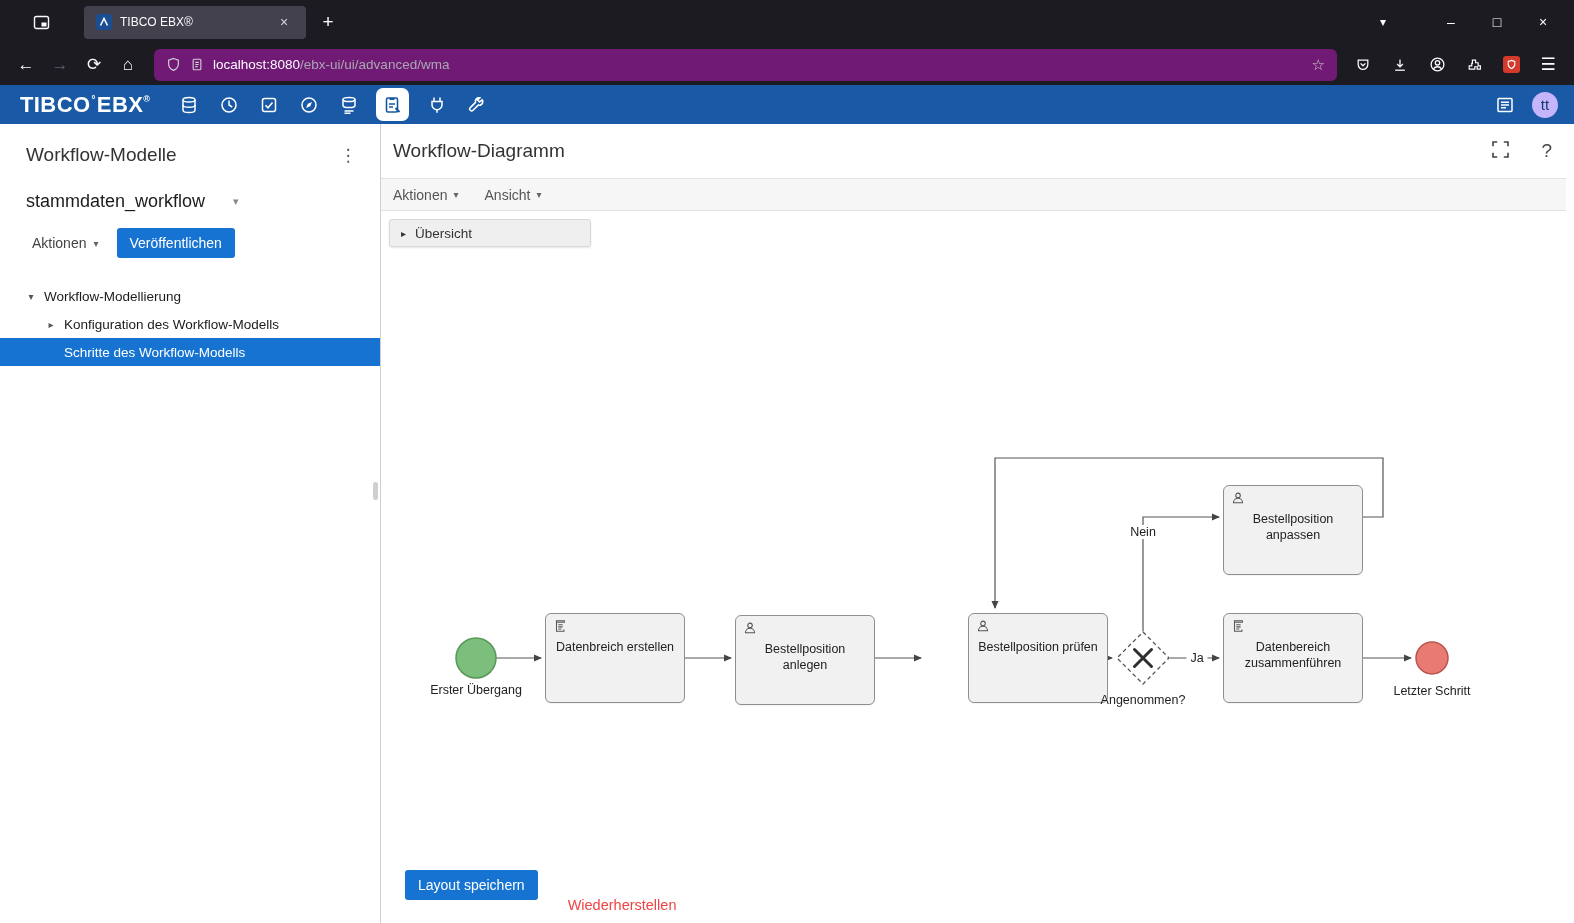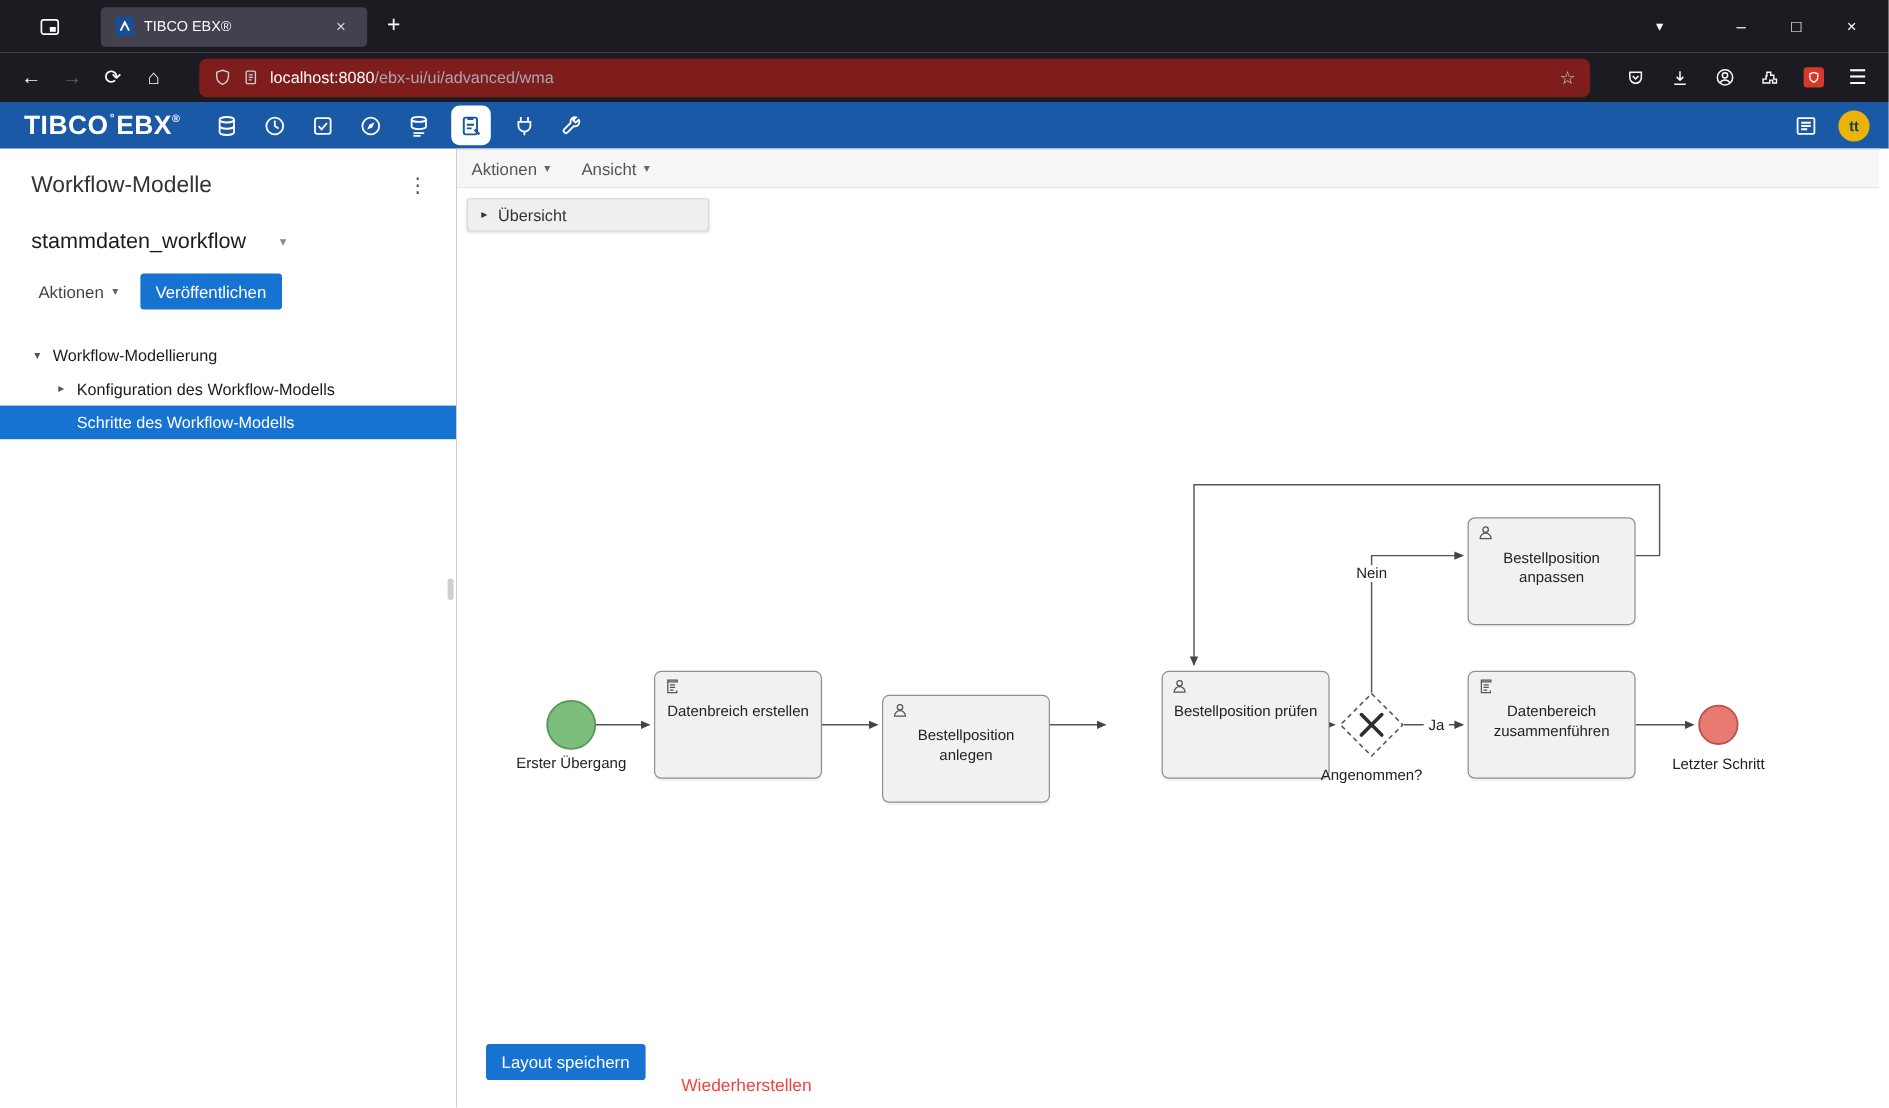--- a/index.html
+++ b/index.html
@@ -19,39 +19,39 @@
   .tab-close { width: 20px; height: 20px; display: flex; align-items: center; justify-content: center; border-radius: 3px; font-size: 14px; color: #d7d6dd; }
   .newtab-btn { width: 32px; height: 30px; color: #fbfbfe; font-size: 19px; display: flex; align-items: center; justify-content: center; margin-left: 6px; border-radius: 4px; }
   .tabstrip-spacer { flex: 1; }
   .tabs-chevron { color: #fbfbfe; width: 34px; text-align: center; font-size: 12px; margin-right: 28px; }
   .win-controls { display: flex; }
   .win-btn { width: 46px; height: 38px; display: flex; align-items: center; justify-content: center; color: #fbfbfe; font-size: 14px; }
 
   .nav-bar { height: 41px; background: #1C1B22; display: flex; align-items: center; padding: 0 10px; gap: 2px; }
   .nav-btn { width: 32px; height: 30px; border-radius: 4px; display: flex; align-items: center; justify-content: center; color: #fbfbfe; font-size: 17px; }
   .nav-btn.disabled { color: #62616B; }
-  .url-bar { flex: 1; height: 32px; margin: 0 20px; background: #7f1d1d; border-radius: 6px; display: flex; align-items: center; padding: 0 12px; gap: 9px; color: #fbfbfe; font-size: 13.5px; }
+  .url-bar { flex: 1; height: 32px; margin: 0 8px; background: #701a75; border-radius: 6px; display: flex; align-items: center; padding: 0 12px; gap: 9px; color: #fbfbfe; font-size: 13.5px; }
   .url-icon { color: #cfced6; display: flex; align-items: center; }
   .url-text { flex: 1; white-space: nowrap; overflow: hidden; }
   .url-host { color: #fbfbfe; }
   .url-path { color: #a9a8b2; }
   .star-btn { color: #cfced6; font-size: 15px; }
   .navbar-icons { display: flex; gap: 5px; align-items: center; }
   .ext-badge { width: 17px; height: 17px; border-radius: 3px; background: #D33A2C; display: flex; align-items: center; justify-content: center; }
 
   
   .ebx-header { height: 39px; background: #1959A6; display: flex; align-items: center; color: #fff; padding: 0 16px; }
   .ebx-logo { display: flex; align-items: baseline; font-weight: bold; font-size: 22px; letter-spacing: .4px; margin-left: 4px; white-space: nowrap; }
   .logo-mark { font-size: 10px; align-self: flex-start; margin: 2px 1px 0; }
   .logo-reg { font-size: 9px; align-self: flex-start; margin-top: 2px; }
   .ebx-icons { display: flex; align-items: center; margin-left: 26px; gap: 15px; }
   .ebx-icon { width: 25px; height: 25px; display: flex; align-items: center; justify-content: center; }
   .ebx-icon.selected { background: #fff; border-radius: 7px; width: 33px; height: 33px; }
   .ebx-right { margin-left: auto; display: flex; align-items: center; gap: 15px; }
-  .avatar { width: 26px; height: 26px; border-radius: 50%; background: #eab308; color: #173A63; font-size: 12px; display: flex; align-items: center; justify-content: center; font-weight: bold; }
+  .avatar { width: 26px; height: 26px; border-radius: 50%; background: #c4b5fd; color: #173A63; font-size: 15px; display: flex; align-items: center; justify-content: center; font-weight: normal; }
 
   
   .app-body { display: flex; height: 799px; background: #fff; }
 
   .sidebar { width: 381px; border-right: 1px solid #CFCFCF; position: relative; background: #fff; flex: none; }
   .sb-header { display: flex; align-items: center; justify-content: space-between; padding: 20px 22px 0 26px; }
   .sb-title { font-size: 19px; color: #333; }
   .kebab { color: #555; font-size: 17px; width: 20px; text-align: center; }
   .model-row { display: flex; align-items: center; gap: 28px; padding: 25px 0 0 26px; }
   .model-name { font-size: 18px; color: #1c1c1c; }
@@ -277,20 +277,31 @@
         <span>Konfiguration des Workflow-Modells</span>
       </div>
       <div class="tree-row selected">
         <span>Schritte des Workflow-Modells</span>
       </div>
     </div>
     <div class="splitter-handle"></div>
   </div>
 
   <div class="main">
+    <div class="main-header">
+      <span class="main-title">Workflow-Diagramm</span>
+      <span class="mh-icons">
+        <span>
+          <svg width="17" height="17" viewBox="0 0 17 17" fill="none" stroke="#444" stroke-width="1.6">
+              <path d="M1 5.2V1h4.2M11.8 1H16v4.2M16 11.8V16h-4.2M5.2 16H1v-4.2"></path>
+            </svg>
+        </span>
+        <span class="help-icon">?</span>
+      </span>
+    </div>
     <div class="main-toolbar">
       <span class="tb-item">
         <span>Aktionen</span>
         <span class="caret">▾</span>
       </span>
       <span class="tb-item">
         <span>Ansicht</span>
         <span class="caret">▾</span>
       </span>
     </div>
@@ -326,21 +337,21 @@
       <div class="node" style="left:164px; top:402px;">
         <span class="node-icon">
           <svg width="14" height="14" viewBox="0 0 16 16" fill="none" stroke="#555" stroke-width="1.2">
               <path d="M4 2h9v1.8H4z"></path>
               <path d="M4 3.8V14h8.5v-2"></path>
               <path d="M6 6.5h5M6 9h5M6 11.5h3.5"></path>
             </svg>
         </span>
         <div class="node-label one-line">Datenbreich erstellen</div>
       </div>
-      <div class="node" style="left:354px; top:422px;">
+      <div class="node" style="left:354px; top:404px;">
         <span class="node-icon">
           <svg width="14" height="14" viewBox="0 0 16 16" fill="none" stroke="#555" stroke-width="1.2">
               <circle cx="8" cy="5" r="2.6"></circle>
               <path d="M2.8 13.5a5.2 5.2 0 0 1 10.4 0z"></path>
             </svg>
         </span>
         <div class="node-label wrap">Bestellposition anlegen</div>
       </div>
       <div class="node" style="left:563px; top:402px;margin-left:24px;">
         <span class="node-icon">

